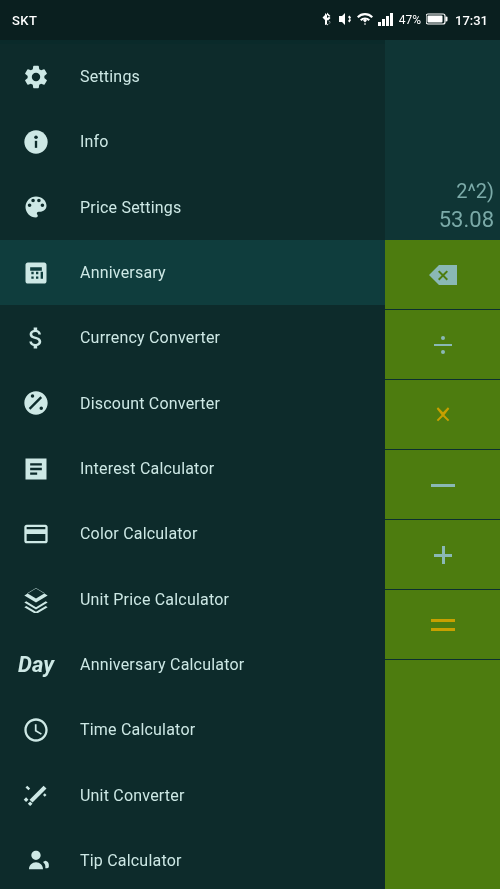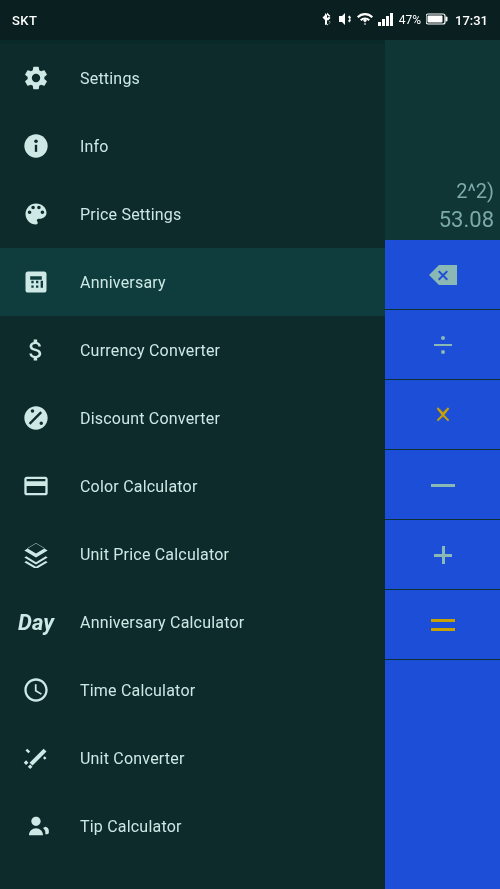--- a/index.html
+++ b/index.html
@@ -108,21 +108,21 @@
       letter-spacing: 0.2px;
     }
 
     
     .calc-bg {
       position: absolute;
       right: 0;
       top: 0;
       width: 115px;
       height: 849px;
-      background: #1d4ed8;
+      background: #4d7c0f;
       z-index: 1;
     }
 
     .calc-display {
       position: absolute;
       right: 0;
       top: 0;
       width: 115px;
       height: 200px;
       background: #0f3535;
@@ -326,20 +326,28 @@
 
     <div class="menu-item">
       <div class="menu-item-icon">
         <svg viewBox="0 0 24 24">
             <path d="M12 2C6.48 2 2 6.48 2 12s4.48 10 10 10 10-4.48 10-10S17.52 2 12 2zM7.5 6A1.5 1.5 0 119 7.5 1.5 1.5 0 017.5 6zm9 12A1.5 1.5 0 1118 16.5 1.5 1.5 0 0116.5 18zm.71-10.29l-10 10-1.42-1.42 10-10 1.42 1.42z"></path>
           </svg>
       </div>
       <span class="menu-item-label">Discount Converter</span>
     </div>
 
+    <div class="menu-item">
+      <div class="menu-item-icon">
+        <svg viewBox="0 0 24 24">
+            <path d="M3 3v18h18V3H3zm10 14H7v-2h6v2zm4-4H7v-2h10v2zm0-4H7V7h10v2z"></path>
+          </svg>
+      </div>
+      <span class="menu-item-label">Interest Calculator</span>
+    </div>
 
     <div class="menu-item">
       <div class="menu-item-icon">
         <svg viewBox="0 0 24 24">
             <path d="M20 4H4c-1.11 0-2 .89-2 2v12c0 1.11.89 2 2 2h16c1.11 0 2-.89 2-2V6c0-1.11-.89-2-2-2zm0 14H4v-6h16v6zm0-10H4V6h16v2z"></path>
             <circle cx="11" cy="15" r="1.5" fill="#0d2b2b"></circle>
             <path d="M13 14v2h2v-2" fill="#0d2b2b"></path>
           </svg>
       </div>
       <span class="menu-item-label">Color Calculator</span>

